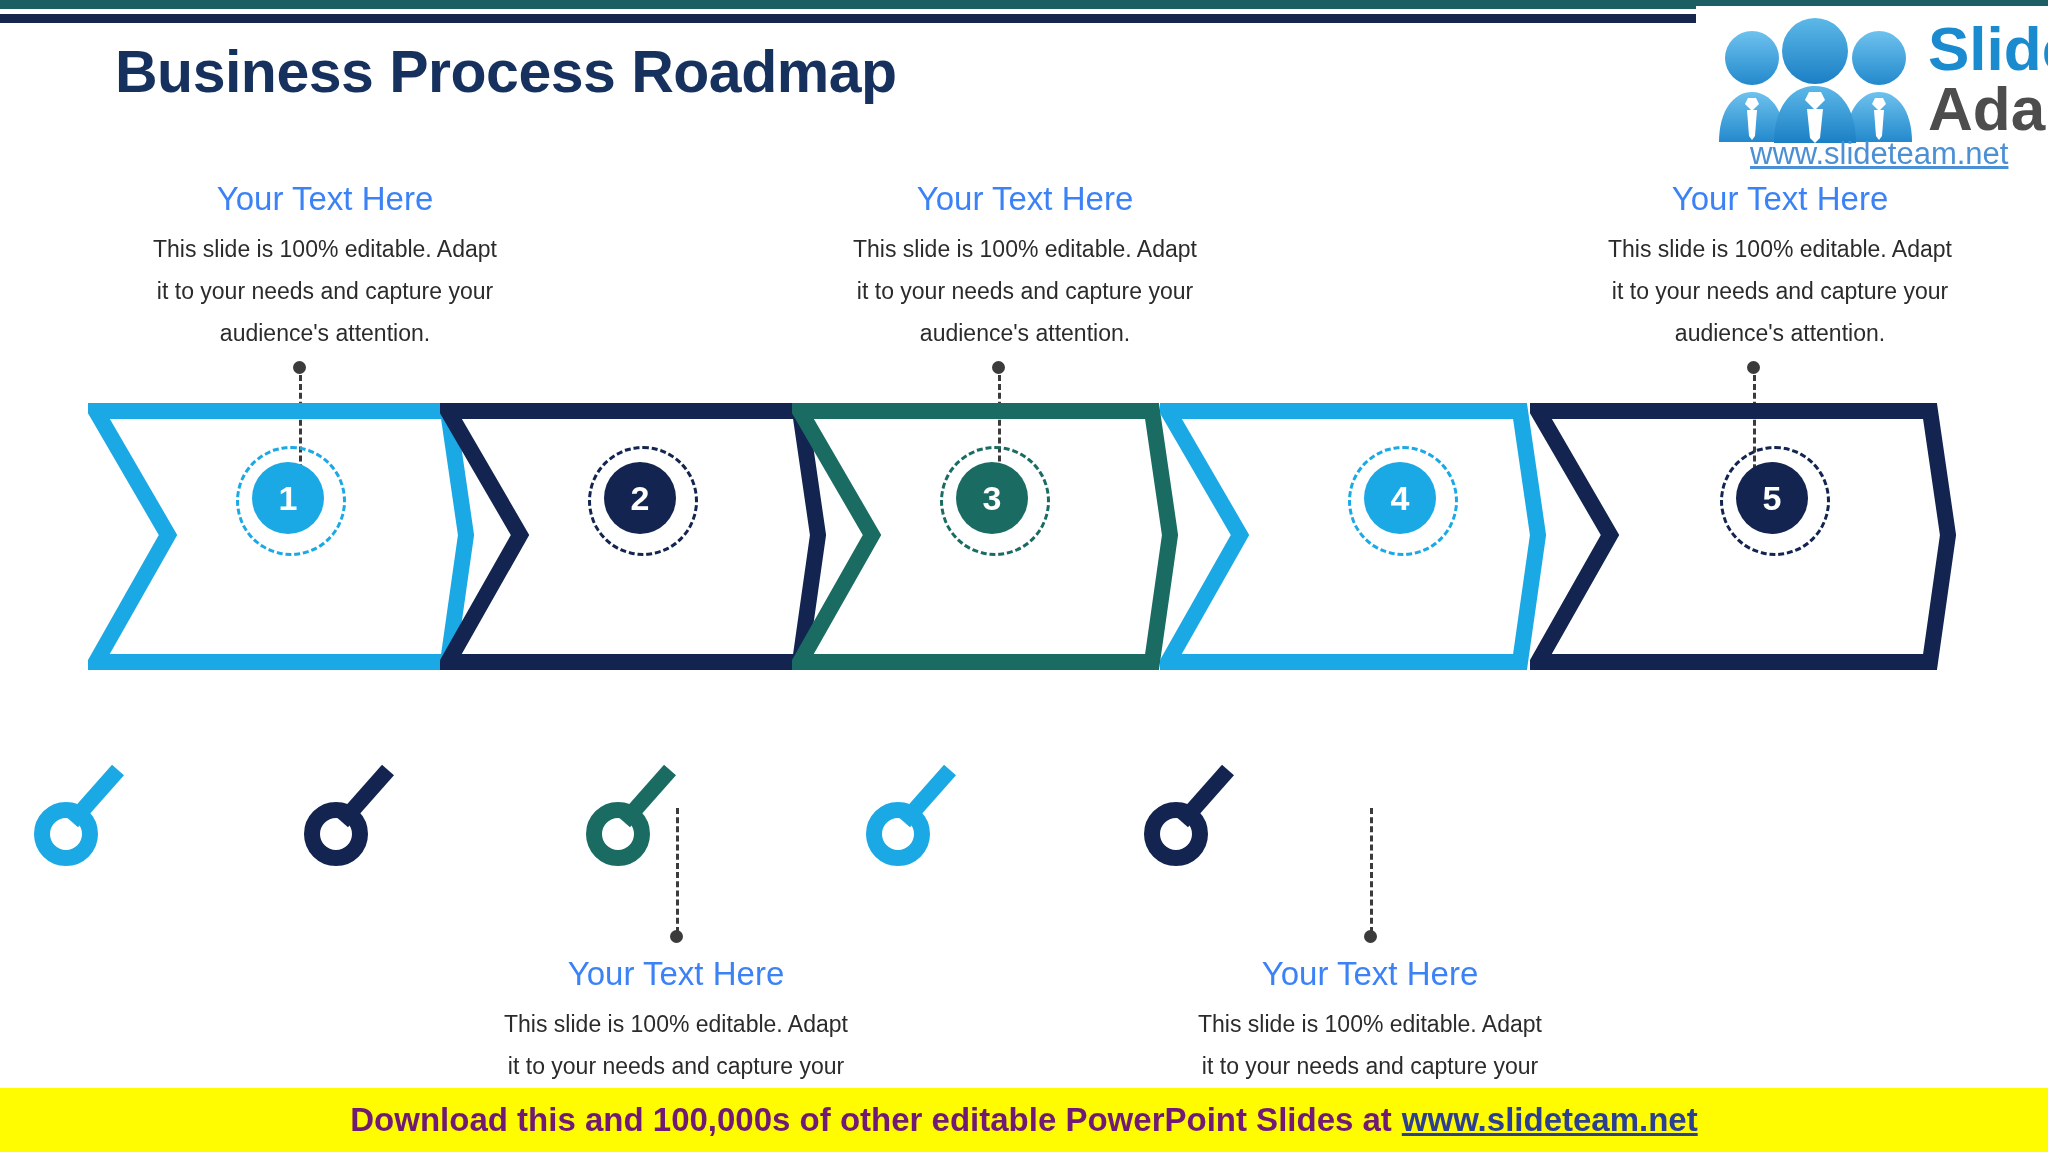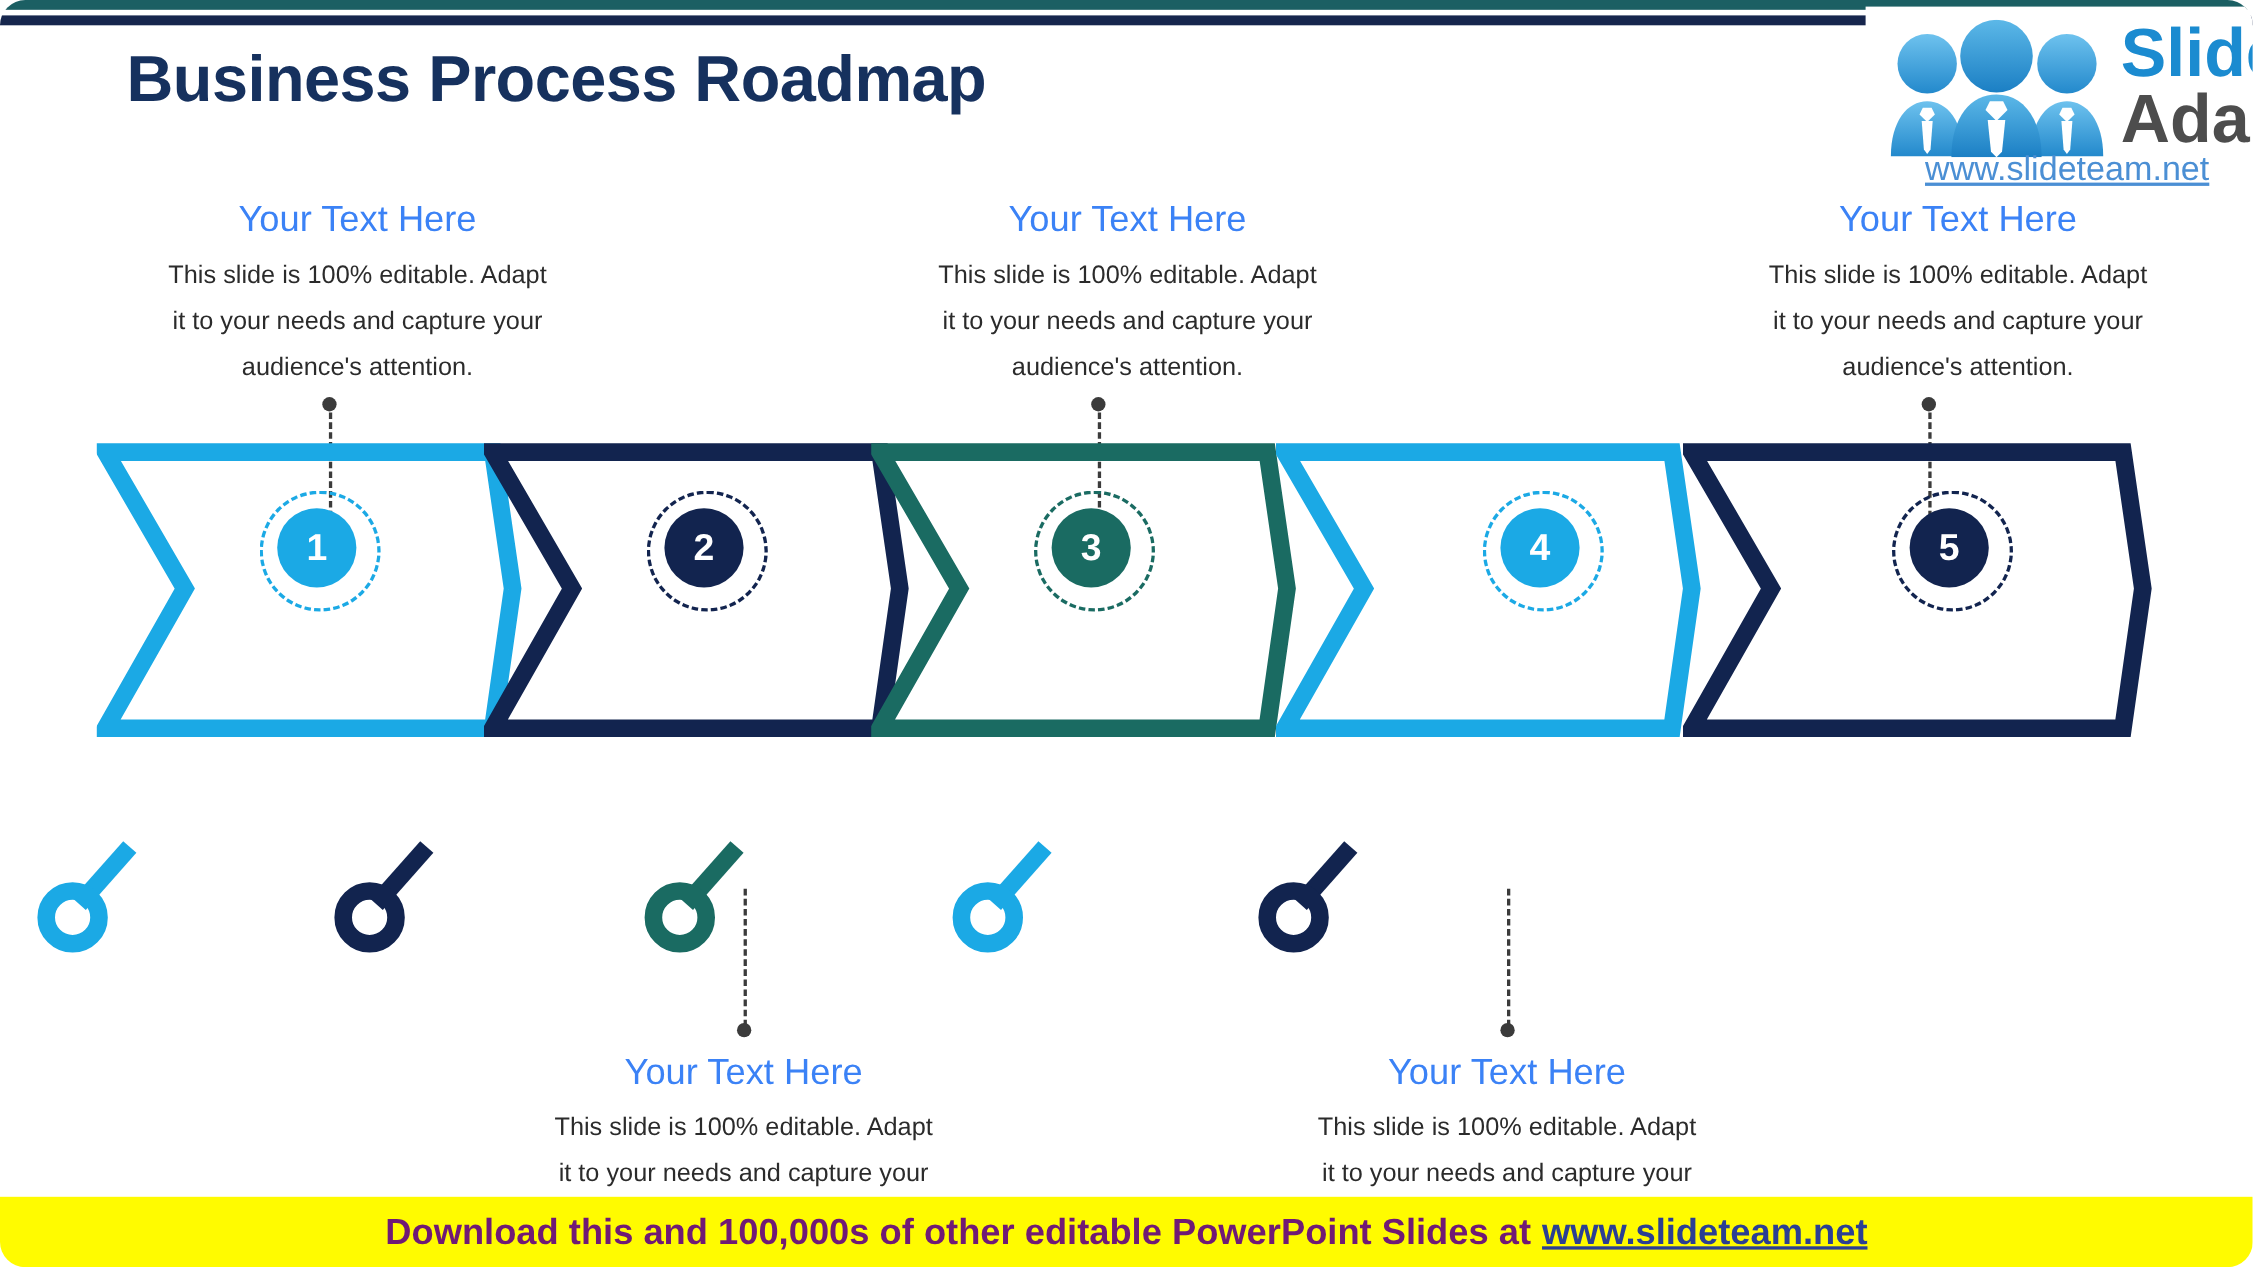--- a/index.html
+++ b/index.html
@@ -9,21 +9,20 @@
   }
   body {
     font-family: "Liberation Sans", sans-serif;
   }
   #slide {
     position: relative;
     width: 2048px;
     height: 1152px;
     background: #ffffff;
     overflow: hidden;
-    border-radius: 23px;
   }
 
   
   .top-rule-teal {
     position: absolute;
     left: 0; top: 0;
     width: 2048px; height: 9px;
     background: #1b5f63;
   }
   .top-rule-white {

